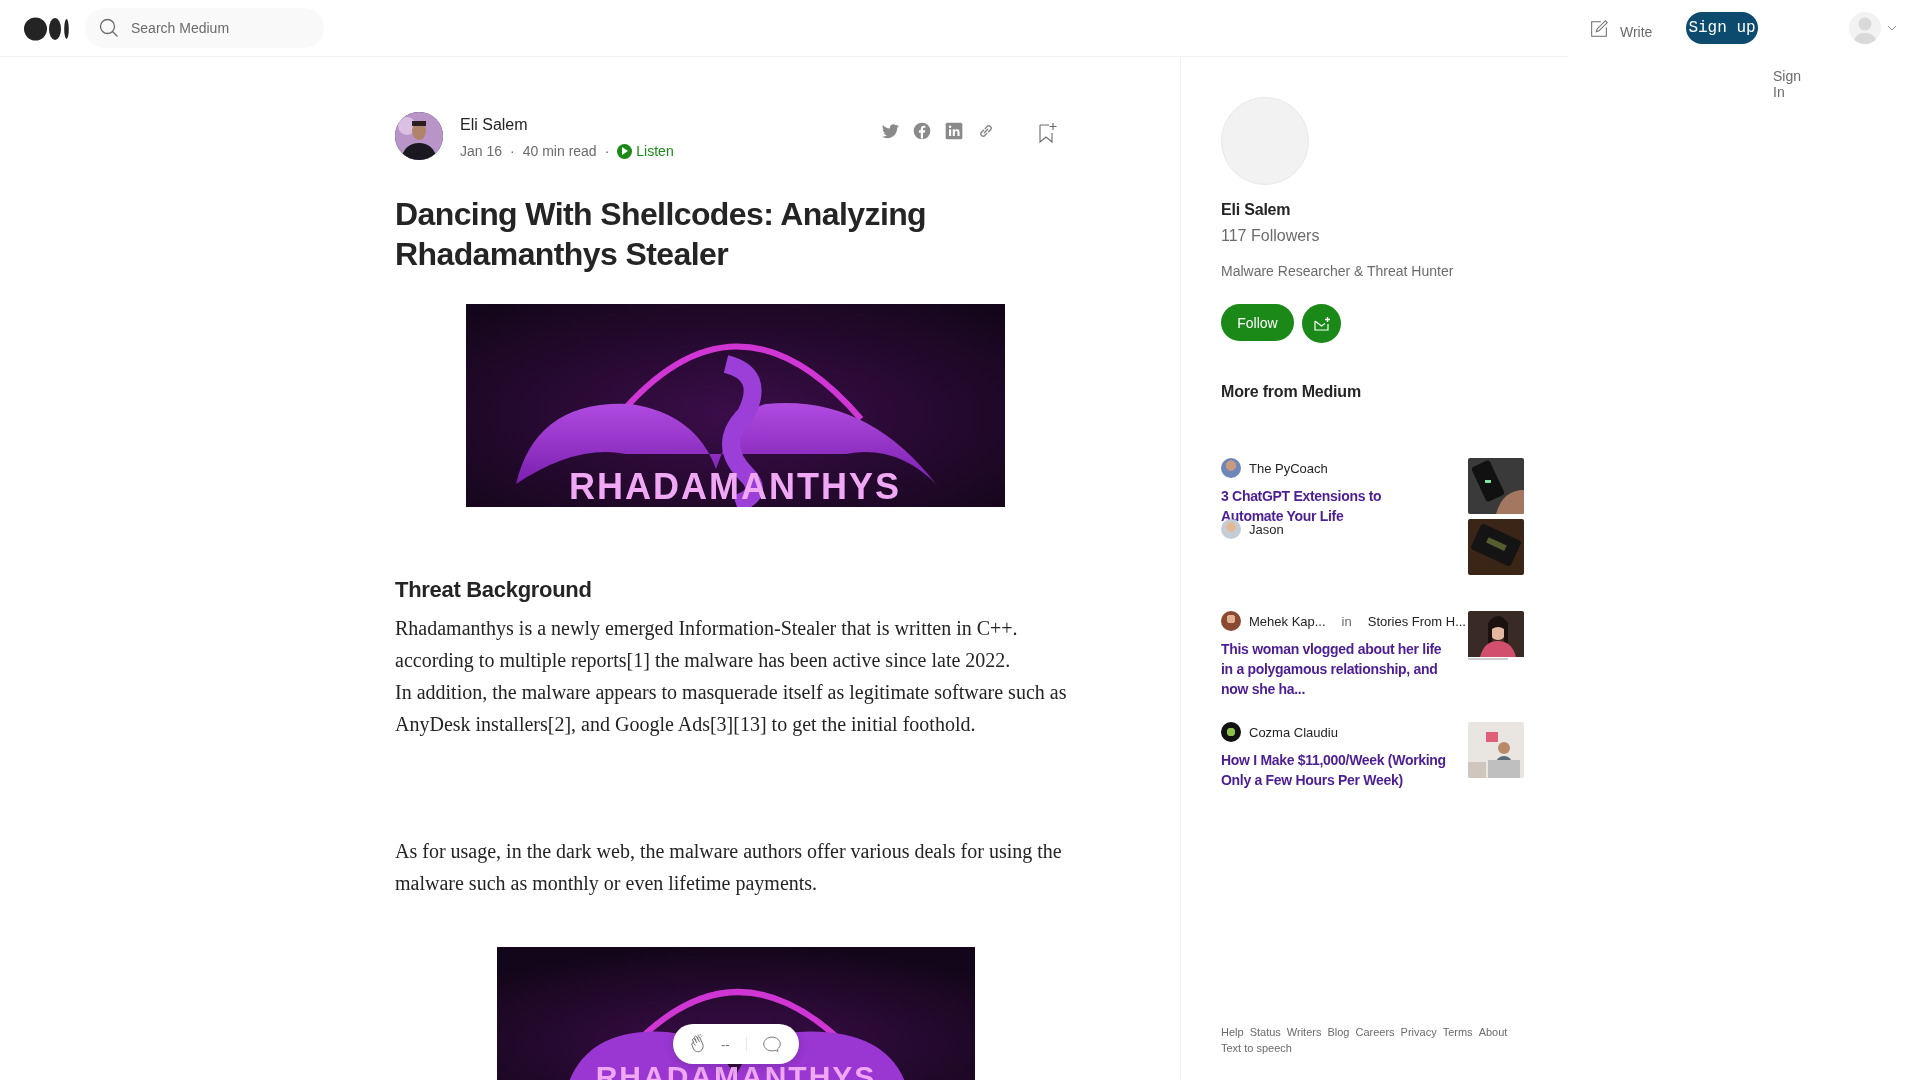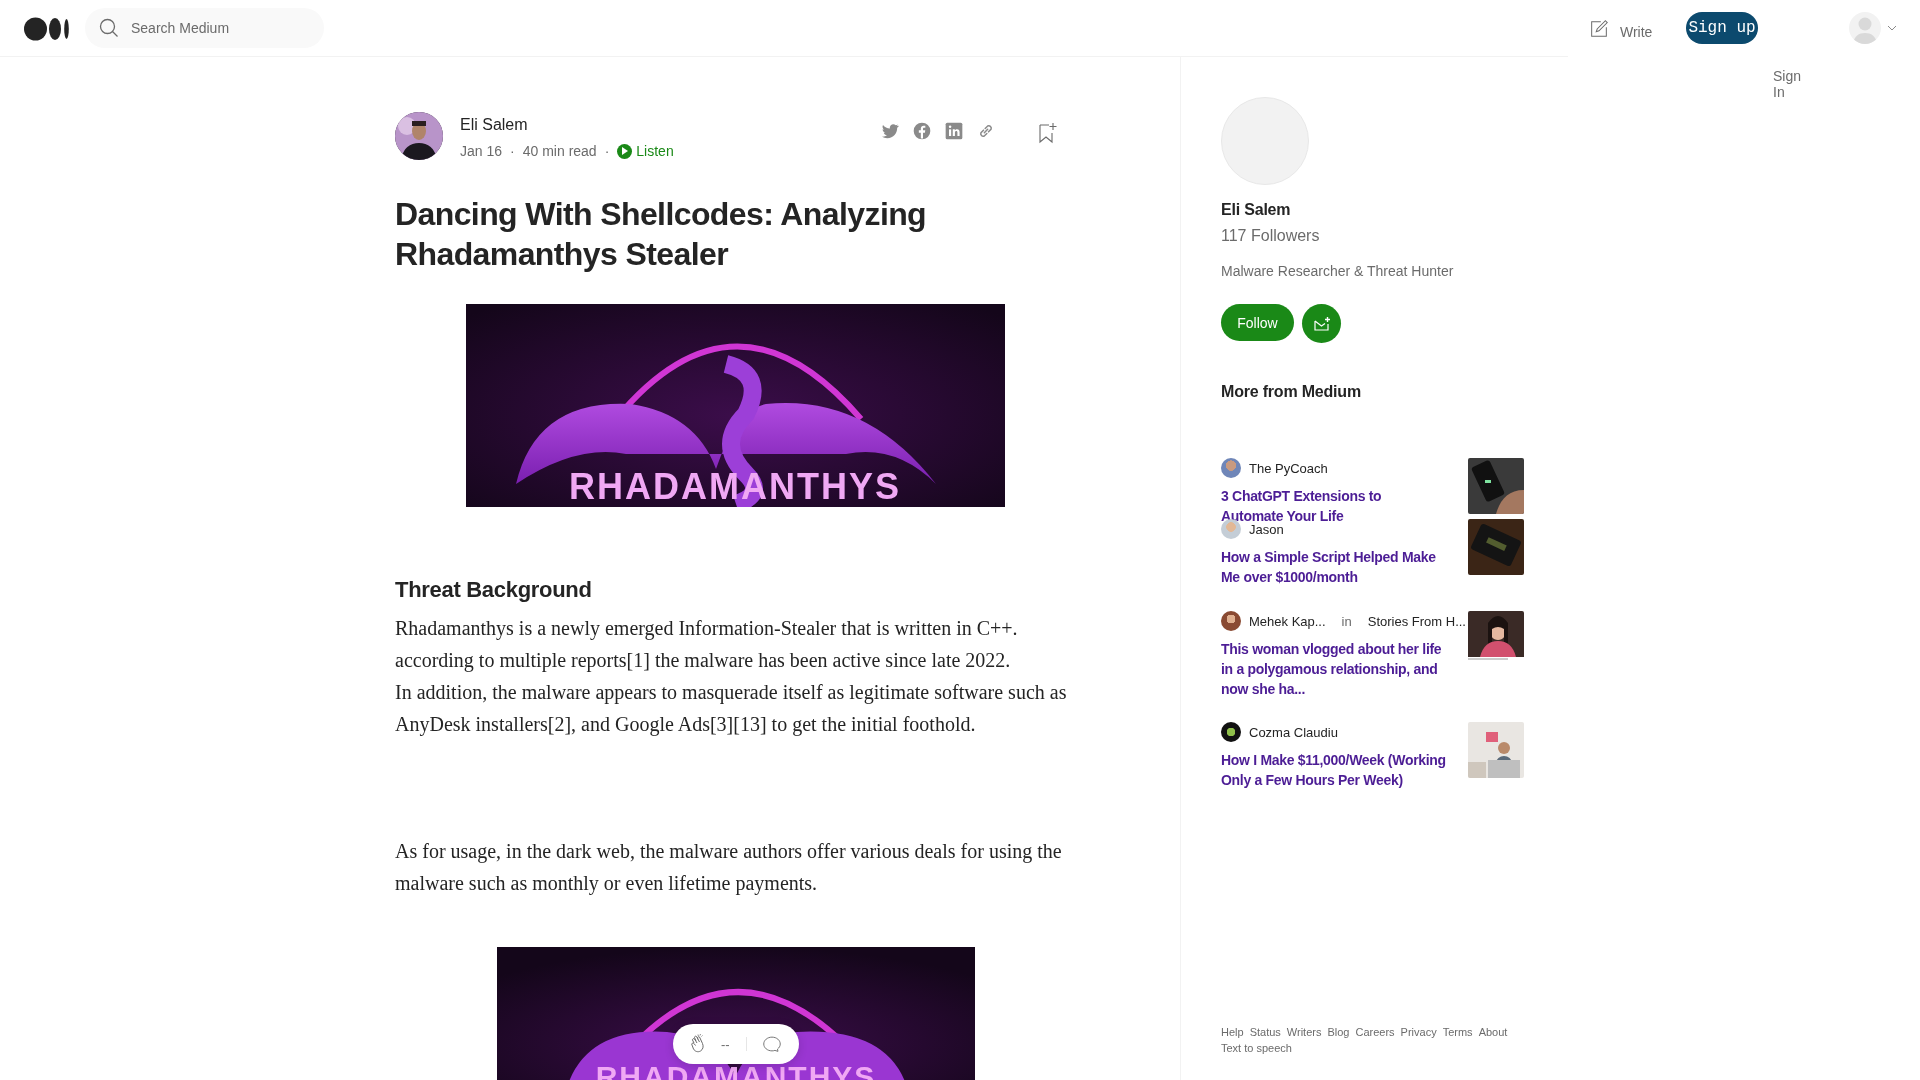--- a/index.html
+++ b/index.html
@@ -244,21 +244,20 @@
         <path d="M28 56c4-14 12-24 28-24v24z" fill="#a47860"></path>
       </svg>
   </div>
 </div>
 
 <div class="rec" style="top:519px;">
   <div class="meta">
     <span class="mini-av" style="background:radial-gradient(circle at 50% 40%, #e2b896 0 30%, #c4cdd6 31% 100%);"></span>
     <span>Jason</span>
   </div>
-  <div class="rtitle">How a Simple Script Helped Make Me over $1000/month</div>
   <div class="thumb">
     <svg width="56" height="56" viewBox="0 0 56 56">
         <rect width="56" height="56" fill="#3b2516"></rect>
         <rect x="6" y="12" width="44" height="28" rx="3" transform="rotate(25 28 26)" fill="#141414"></rect>
         <rect x="18" y="22" width="20" height="6" transform="rotate(25 28 26)" fill="#6e7c3a" opacity="0.7"></rect>
       </svg>
   </div>
 </div>
 
 <div class="rec" style="top:611px;">

